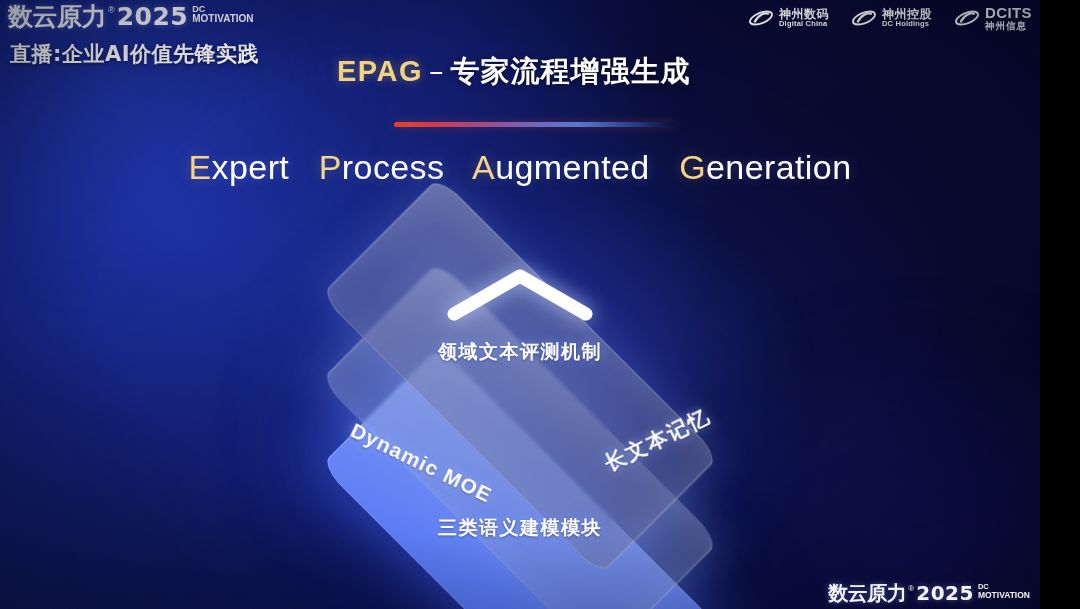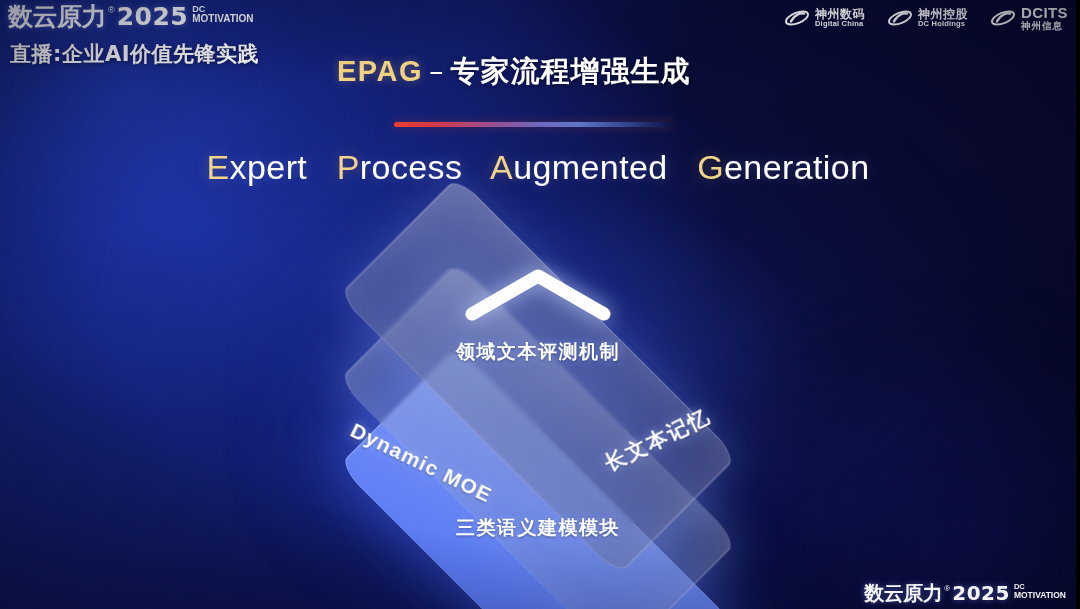--- a/index.html
+++ b/index.html
@@ -15,21 +15,20 @@
   #slide {
     position: relative;
     width: 1040px;
     height: 609px;
     overflow: hidden;
     background:
       radial-gradient(ellipse 700px 460px at 18% 38%, rgba(30,52,168,0.95) 0%, rgba(22,36,130,0.6) 42%, rgba(10,14,62,0) 76%),
       radial-gradient(ellipse 560px 380px at 52% 62%, rgba(52,72,200,0.42) 0%, rgba(24,36,130,0.18) 50%, rgba(8,10,52,0) 80%),
       radial-gradient(ellipse 520px 420px at 92% 20%, rgba(10,10,48,0.9) 0%, rgba(6,8,38,0.6) 60%, rgba(5,6,32,0) 100%),
       linear-gradient(115deg, #13216f 0%, #101a60 26%, #0c1350 50%, #090d3e 72%, #07082f 100%);
-    padding-left: 36px;
   }
 
   
   .bg-glow {
     position: absolute;
     border-radius: 50%;
     pointer-events: none;
   }
   .bg-glow.g1 {
     left: -140px; top: -120px;

